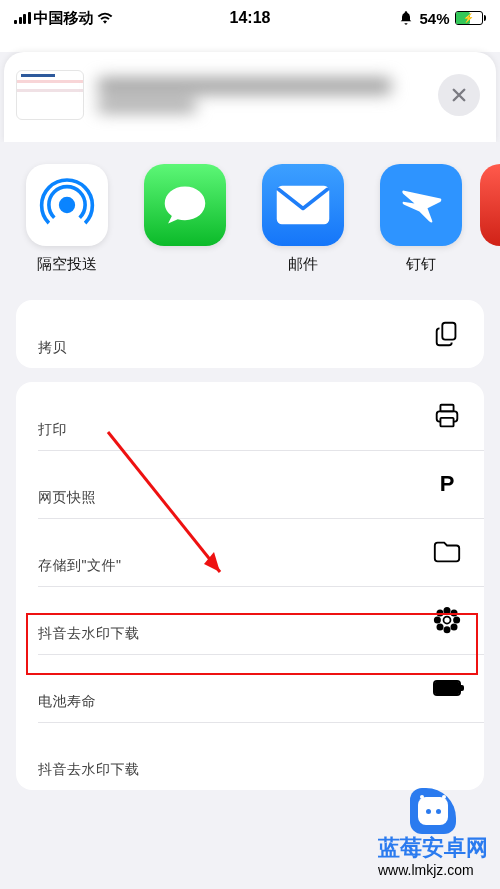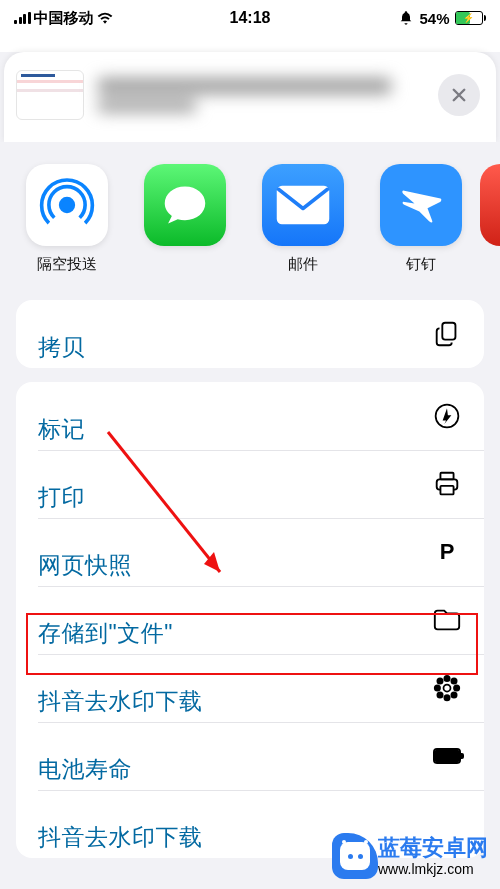--- a/index.html
+++ b/index.html
@@ -209,22 +209,22 @@
     .row + .row:before {
       content: "";
       position: absolute;
       top: 0;
       left: 22px;
       right: 0;
       height: 1px;
       background: #e4e4e8;
     }
     .row-label {
-      font-size: 23px;
-      color: #0369a1;
+      font-size: 14px;
+      color: #404040;
       letter-spacing: 0.5px;
       margin-top: 27px;
     }
     .row-icon {
       width: 30px;
       height: 30px;
       display: flex;
       align-items: center;
       justify-content: center;
     }
@@ -239,20 +239,21 @@
       pointer-events: none;
     }
     
     .watermark {
       position: absolute;
       bottom: 10px;
       right: 12px;
       display: flex;
       align-items: center;
       gap: 0;
+      flex-direction: column;
     }
     .wm-badge {
       width: 46px;
       height: 46px;
       background: #2b7bef;
       border-radius: 12px 30px 12px 12px;
       display: flex;
       align-items: center;
       justify-content: center;
       position: relative;
@@ -371,29 +372,20 @@
     <span class="row-icon">
       <svg width="30" height="30" viewBox="0 0 32 32" fill="none" stroke="#000" stroke-width="2">
           <rect x="11" y="4" width="14" height="18" rx="3"></rect>
           <path d="M8 10 a3 3 0 0 0 -3 3 v12 a3 3 0 0 0 3 3 h10 a3 3 0 0 0 3 -3"></path>
         </svg>
     </span>
   </div>
 </div>
 
 <div class="group" style="position:relative;">
-  <div class="row">
-    <span class="row-label">标记</span>
-    <span class="row-icon">
-      <svg width="28" height="28" viewBox="0 0 32 32" fill="none" stroke="#000" stroke-width="2">
-          <circle cx="16" cy="16" r="13"></circle>
-          <path d="M16 7 l-5 14 h4 l-2 4 l8 -10 h-4 z" fill="#000" stroke="none"></path>
-        </svg>
-    </span>
-  </div>
   <div class="row">
     <span class="row-label">打印</span>
     <span class="row-icon">
       <svg width="30" height="30" viewBox="0 0 32 32" fill="none" stroke="#000" stroke-width="2">
           <rect x="9" y="4" width="14" height="7" rx="1"></rect>
           <rect x="5" y="11" width="22" height="11" rx="3"></rect>
           <rect x="9" y="18" width="14" height="9" rx="1" fill="#fff"></rect>
         </svg>
     </span>
   </div>

